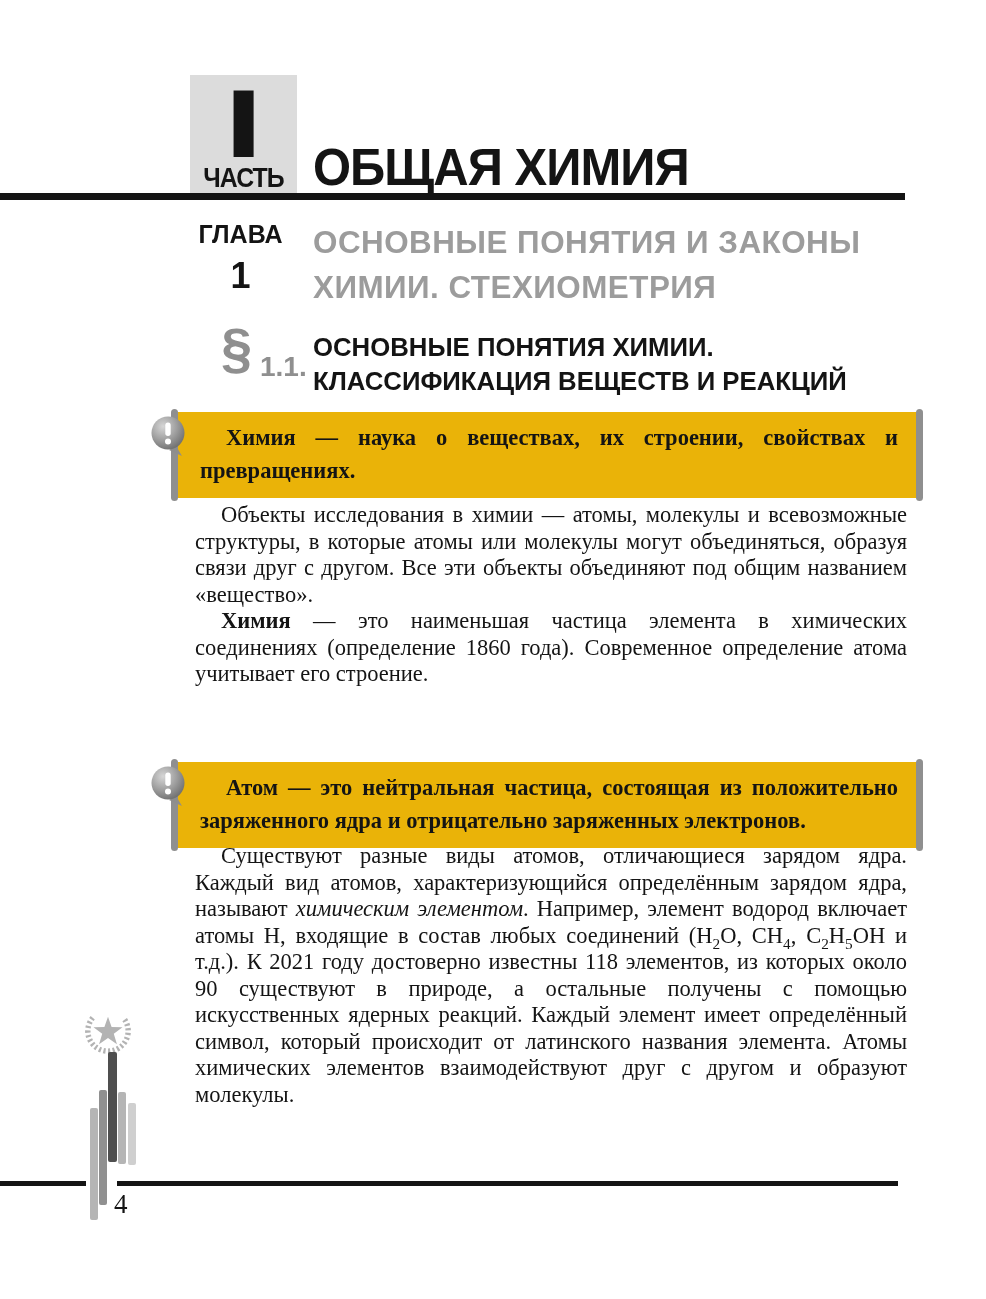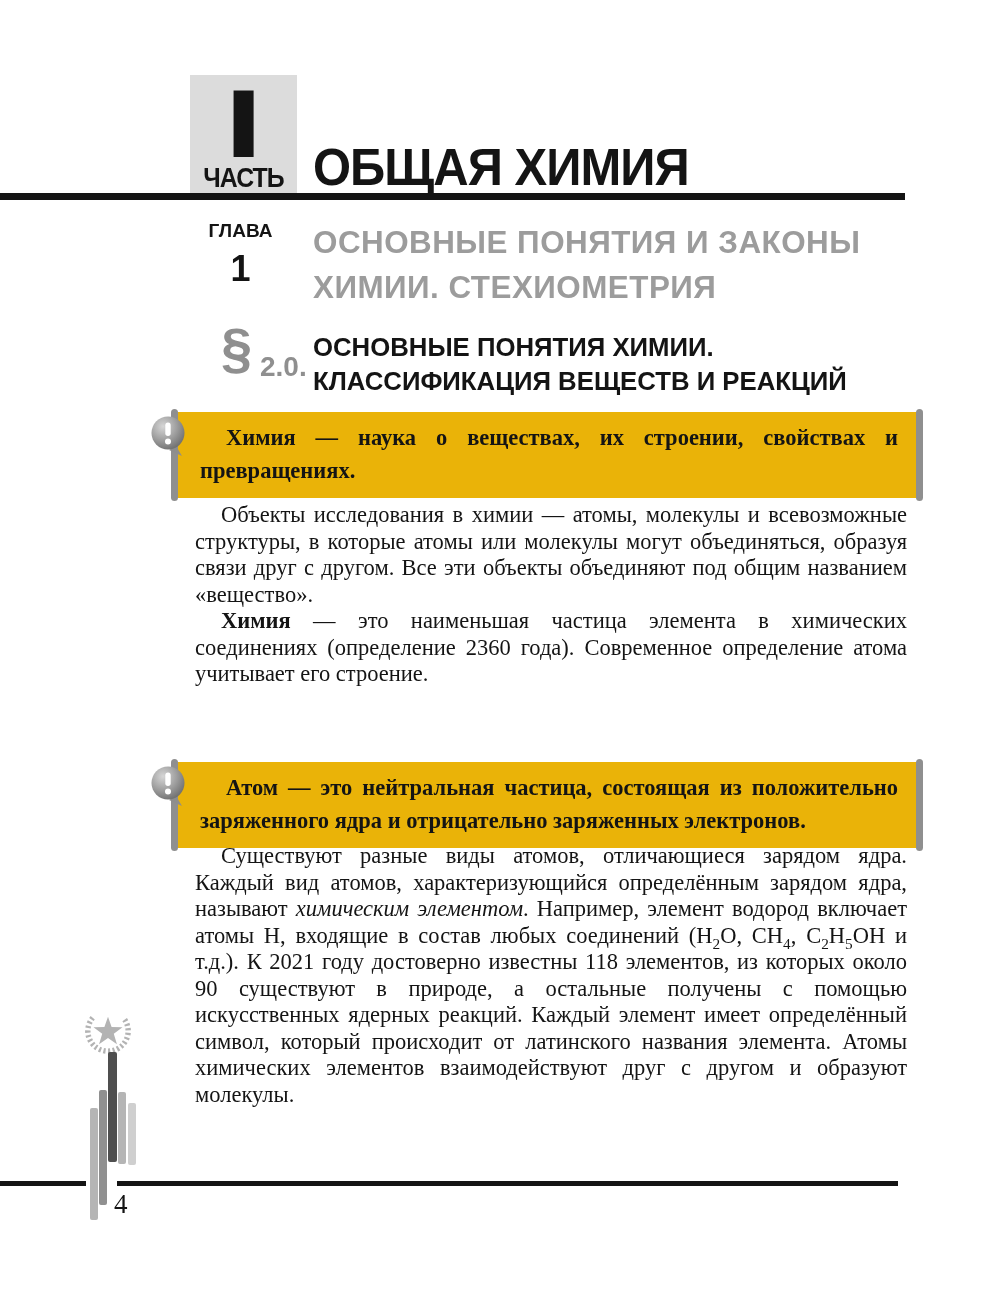--- a/index.html
+++ b/index.html
@@ -12,21 +12,21 @@
                 font-size:96px;line-height:86px;transform:scaleX(1.45);transform-origin:center;color:#141414;}
   .part-label{position:absolute;left:0;right:0;bottom:2px;font-family:"Liberation Sans",sans-serif;
               font-weight:bold;font-size:27px;letter-spacing:-1px;transform:scaleX(0.92);transform-origin:center;color:#141414;}
   .part-title{position:absolute;left:313px;top:138px;font-family:"Liberation Sans",sans-serif;font-weight:bold;
               font-size:51px;letter-spacing:-1px;transform:scaleX(0.96);transform-origin:left;color:#141414;white-space:nowrap;}
   .top-bar{position:absolute;left:0;top:193px;width:905px;height:7px;background:#141414;}
 
   
   .chapter-label-box{position:absolute;left:193px;top:220px;width:95px;text-align:center;
                      font-family:"Liberation Sans",sans-serif;font-weight:bold;color:#141414;}
-  .chapter-word{display:block;font-size:19px;letter-spacing:0;}
+  .chapter-word{display:block;font-size:25px;letter-spacing:0;}
   .chapter-num{display:block;margin-top:6px;font-size:36px;}
   .chapter-title{position:absolute;left:313px;top:220px;width:580px;font-family:"Liberation Sans",sans-serif;
                  font-weight:bold;font-size:32px;line-height:45px;letter-spacing:0.5px;color:#9c9c9c;
                  transform:scaleX(0.98);transform-origin:left;}
 
   
   .section-symbol{position:absolute;left:221px;top:318px;font-family:"Liberation Sans",sans-serif;
                   font-weight:bold;font-size:56px;line-height:60px;color:#8f8f8f;}
   .section-number{position:absolute;left:260px;top:351px;font-family:"Liberation Sans",sans-serif;
                   font-weight:bold;font-size:28px;color:#8f8f8f;}
@@ -79,21 +79,21 @@
   <div class="chapter-label-box">
     <span class="chapter-word">ГЛАВА</span>
     <span class="chapter-num">1</span>
   </div>
   <div class="chapter-title">
     <span>ОСНОВНЫЕ ПОНЯТИЯ И ЗАКОНЫ</span><br>
     <span>ХИМИИ. СТЕХИОМЕТРИЯ</span>
   </div>
 
   <div class="section-symbol">§</div>
-  <div class="section-number">2.0.</div>
+  <div class="section-number">1.1.</div>
   <div class="section-title">
     <span>ОСНОВНЫЕ ПОНЯТИЯ ХИМИИ.</span><br>
     <span>КЛАССИФИКАЦИЯ ВЕЩЕСТВ И РЕАКЦИЙ</span>
   </div>
 
   <div class="defbox" style="top:412px;">
     <span class="bar left"></span>
     <span class="bar right"></span>
     <span class="def-icon">
       <svg viewBox="0 0 42 44" width="42" height="44">
@@ -108,21 +108,21 @@
         <circle cx="19" cy="18" r="16.5" fill="url(#gIc)"></circle>
         <rect x="16.3" y="7.5" width="5.4" height="13.5" rx="2.7" fill="#ffffff"></rect>
         <circle cx="19" cy="26.5" r="3" fill="#ffffff"></circle>
       </svg>
     </span>
     <span>Химия — наука о веществах, их строении, свойствах и превращениях.</span>
   </div>
 
   <div class="pgroup" style="top:502px;">
     <p><span>Объекты исследования в химии — атомы, молекулы и всевозможные структуры, в которые атомы или молекулы могут объединяться, образуя связи друг с другом. Все эти объекты объединяют под общим названием «вещество».</span></p>
-    <p><b>Химия</b><span> — это наименьшая частица элемента в химических соединениях (определение 2360 года). Современное определение атома учитывает его строение.</span></p>
+    <p><b>Химия</b><span> — это наименьшая частица элемента в химических соединениях (определение 1860 года). Современное определение атома учитывает его строение.</span></p>
   </div>
 
   <div class="defbox" style="top:762px;">
     <span class="bar left"></span>
     <span class="bar right"></span>
     <span class="def-icon">
       <svg viewBox="0 0 42 44" width="42" height="44">
         <path d="M27 31 L33 41 L20 35 Z" fill="#8d8d8d"></path>
         <circle cx="19" cy="18" r="16.5" fill="url(#gIc)"></circle>
         <rect x="16.3" y="7.5" width="5.4" height="13.5" rx="2.7" fill="#ffffff"></rect>

